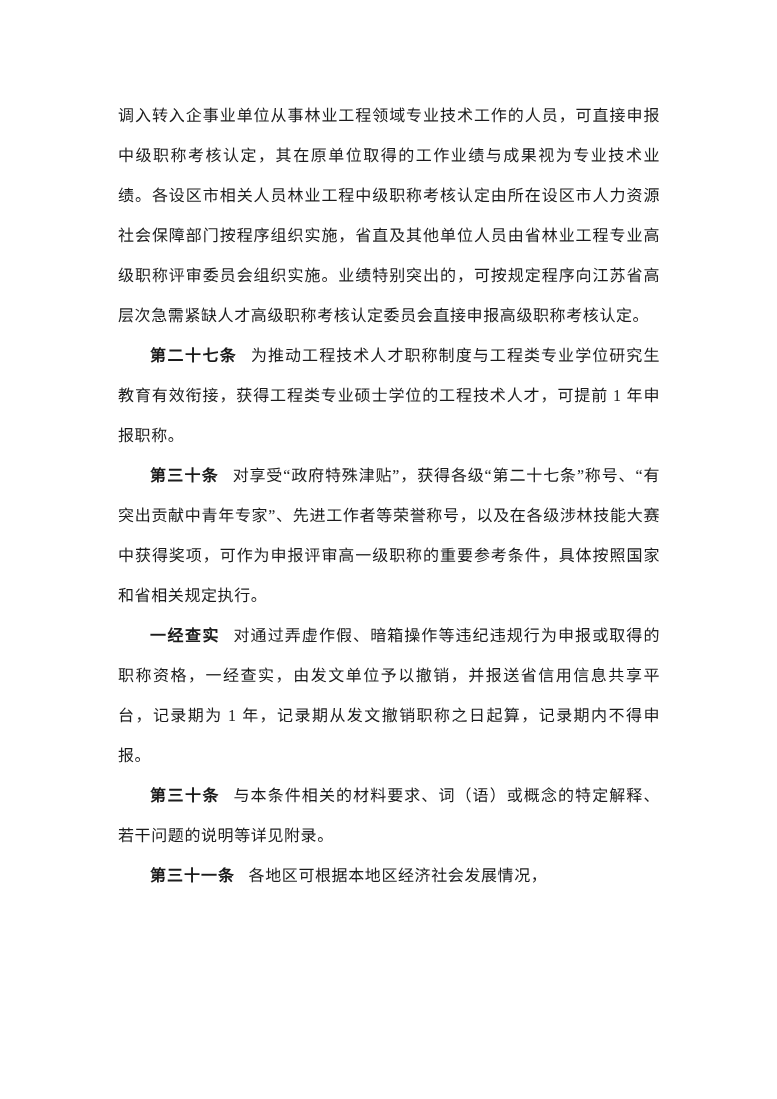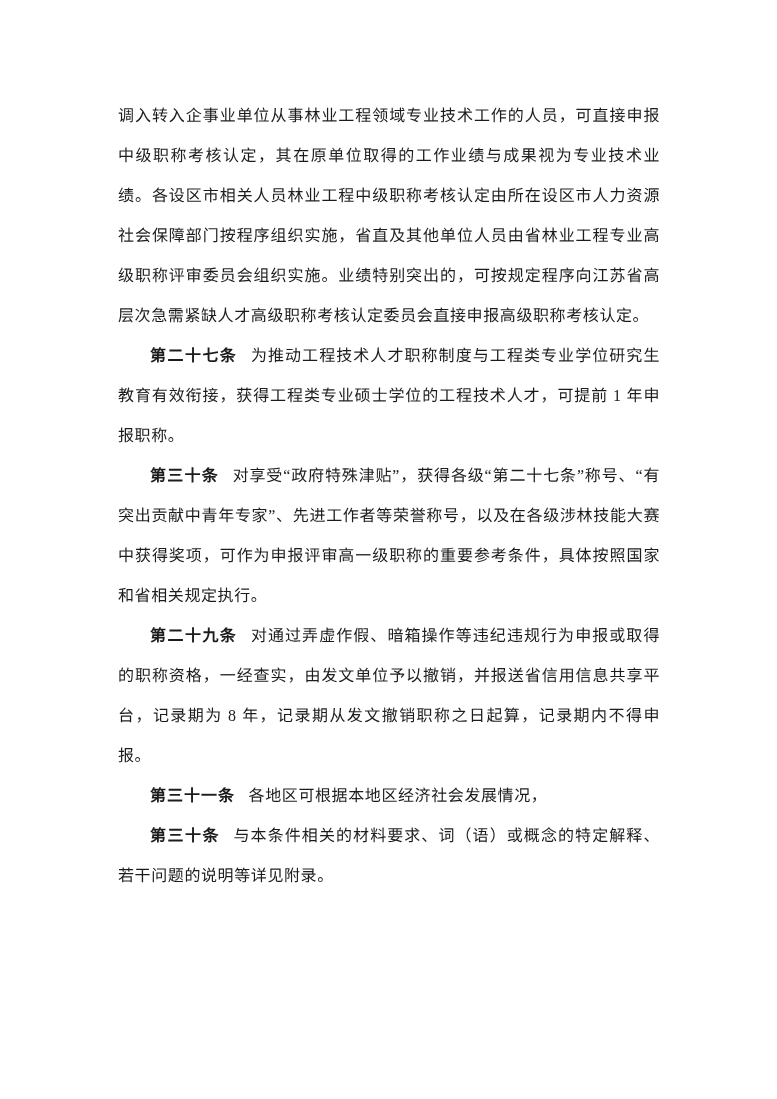--- a/index.html
+++ b/index.html
@@ -43,19 +43,19 @@
 <body>
 
 <div class="page">
 
   <p class="para continuation"><span class="body-text">调入转入企事业单位从事林业工程领域专业技术工作的人员，可直接申报中级职称考核认定，其在原单位取得的工作业绩与成果视为专业技术业绩。各设区市相关人员林业工程中级职称考核认定由所在设区市人力资源社会保障部门按程序组织实施，省直及其他单位人员由省林业工程专业高级职称评审委员会组织实施。业绩特别突出的，可按规定程序向江苏省高层次急需紧缺人才高级职称考核认定委员会直接申报高级职称考核认定。</span></p>
 
   <p class="para"><span class="article">第二十七条</span><span class="body-text">为推动工程技术人才职称制度与工程类专业学位研究生教育有效衔接，获得工程类专业硕士学位的工程技术人才，可提前 1 年申报职称。</span></p>
 
   <p class="para"><span class="article">第三十条</span><span class="body-text">对享受“政府特殊津贴”，获得各级“第二十七条”称号、“有突出贡献中青年专家”、先进工作者等荣誉称号，以及在各级涉林技能大赛中获得奖项，可作为申报评审高一级职称的重要参考条件，具体按照国家和省相关规定执行。</span></p>
 
-  <p class="para"><span class="article">第二十九条</span><span class="body-text">对通过弄虚作假、暗箱操作等违纪违规行为申报或取得的职称资格，一经查实，由发文单位予以撤销，并报送省信用信息共享平台，记录期为 8 年，记录期从发文撤销职称之日起算，记录期内不得申报。</span></p>
+  <p class="para"><span class="article">一经查实</span><span class="body-text">对通过弄虚作假、暗箱操作等违纪违规行为申报或取得的职称资格，一经查实，由发文单位予以撤销，并报送省信用信息共享平台，记录期为 1 年，记录期从发文撤销职称之日起算，记录期内不得申报。</span></p>
+
+  <p class="para"><span class="article">第三十条</span><span class="body-text">与本条件相关的材料要求、词（语）或概念的特定解释、若干问题的说明等详见附录。</span></p>
 
   <p class="para"><span class="article">第三十一条</span><span class="body-text">各地区可根据本地区经济社会发展情况，</span></p>
-
-  <p class="para"><span class="article">第三十条</span><span class="body-text">与本条件相关的材料要求、词（语）或概念的特定解释、若干问题的说明等详见附录。</span></p>
 
 </div>
 
 </body></html>

